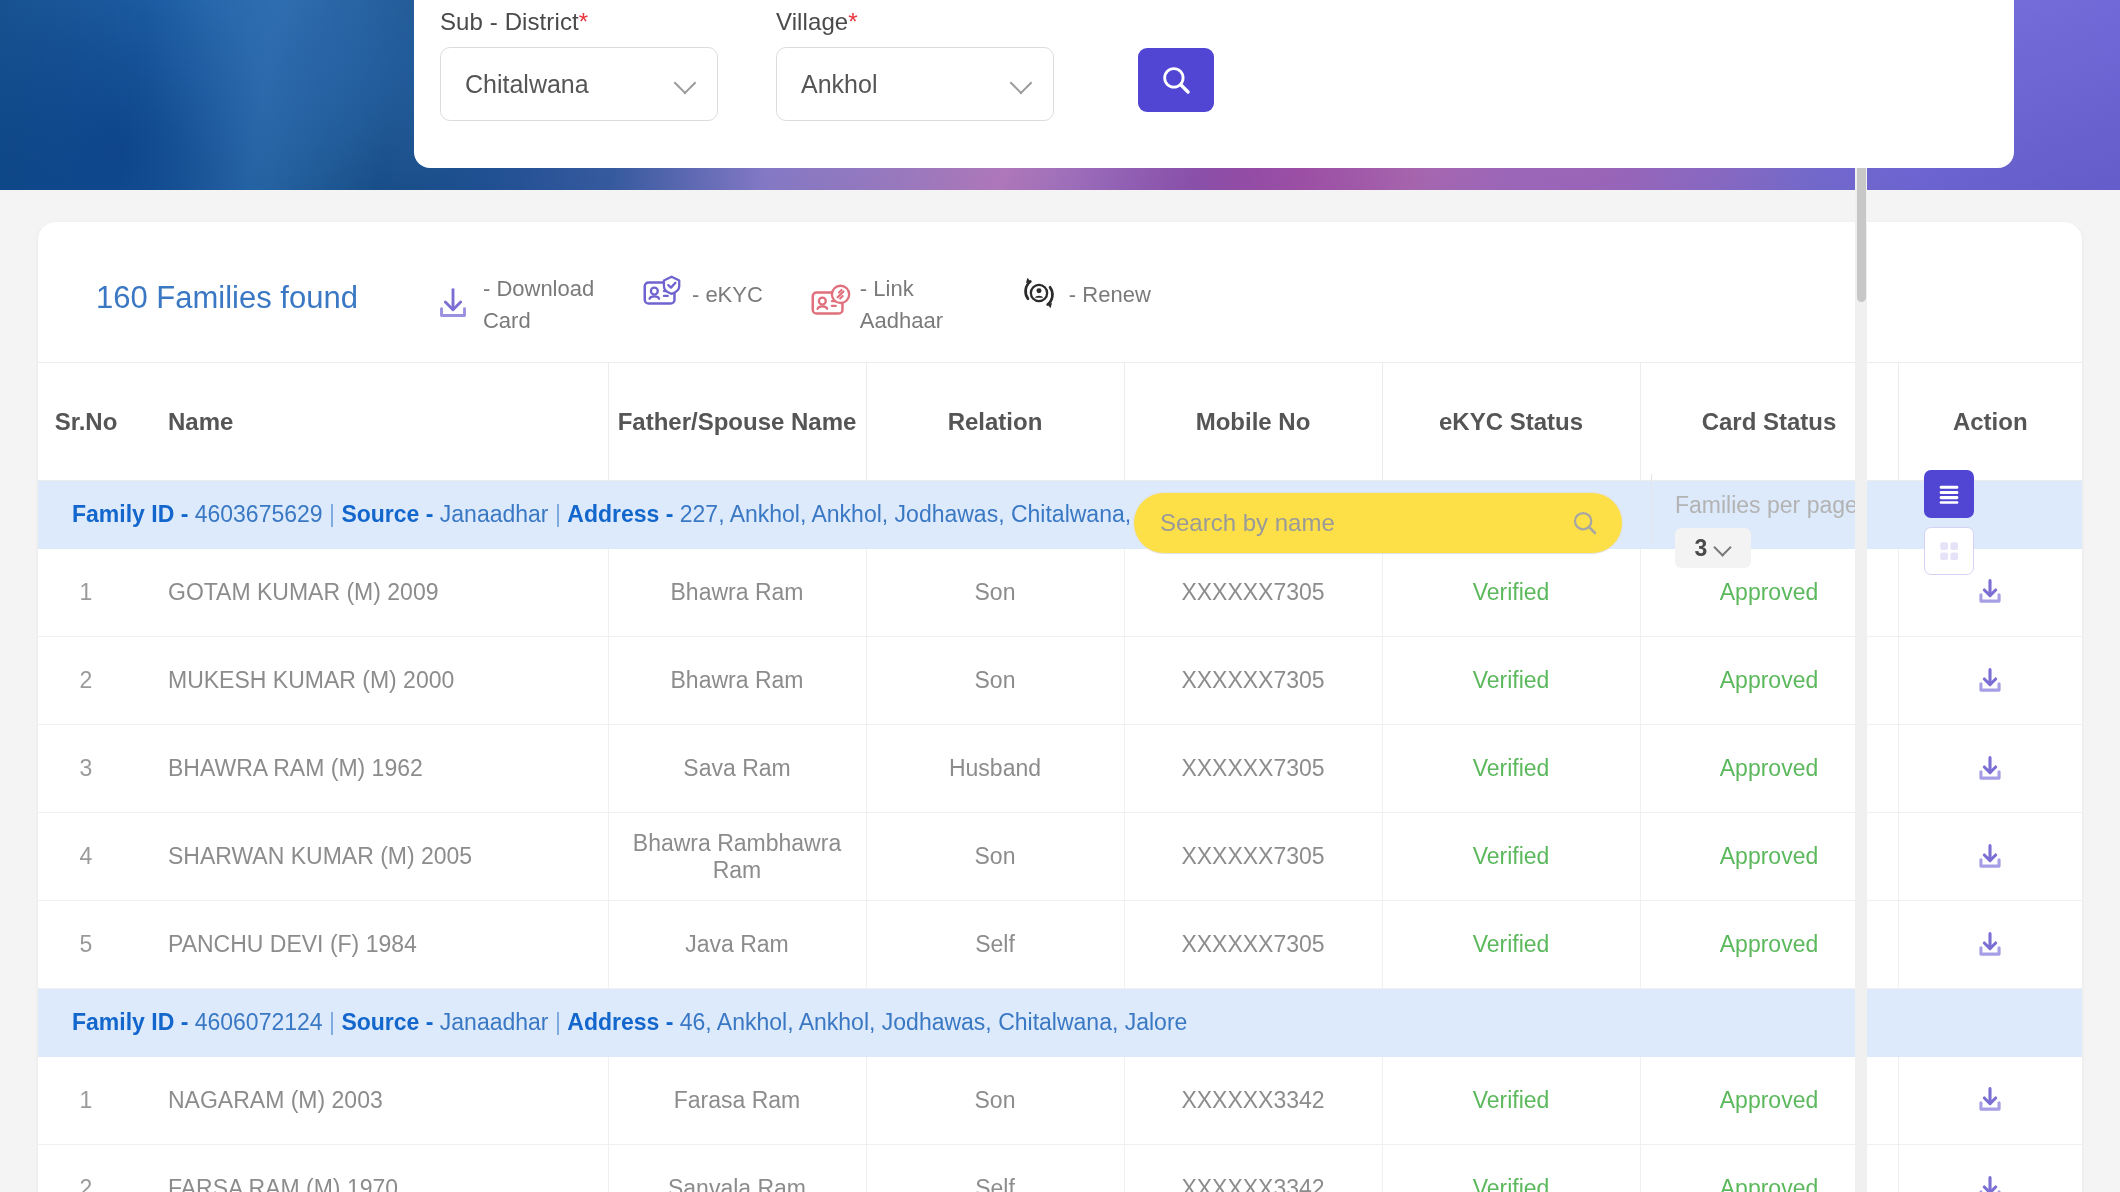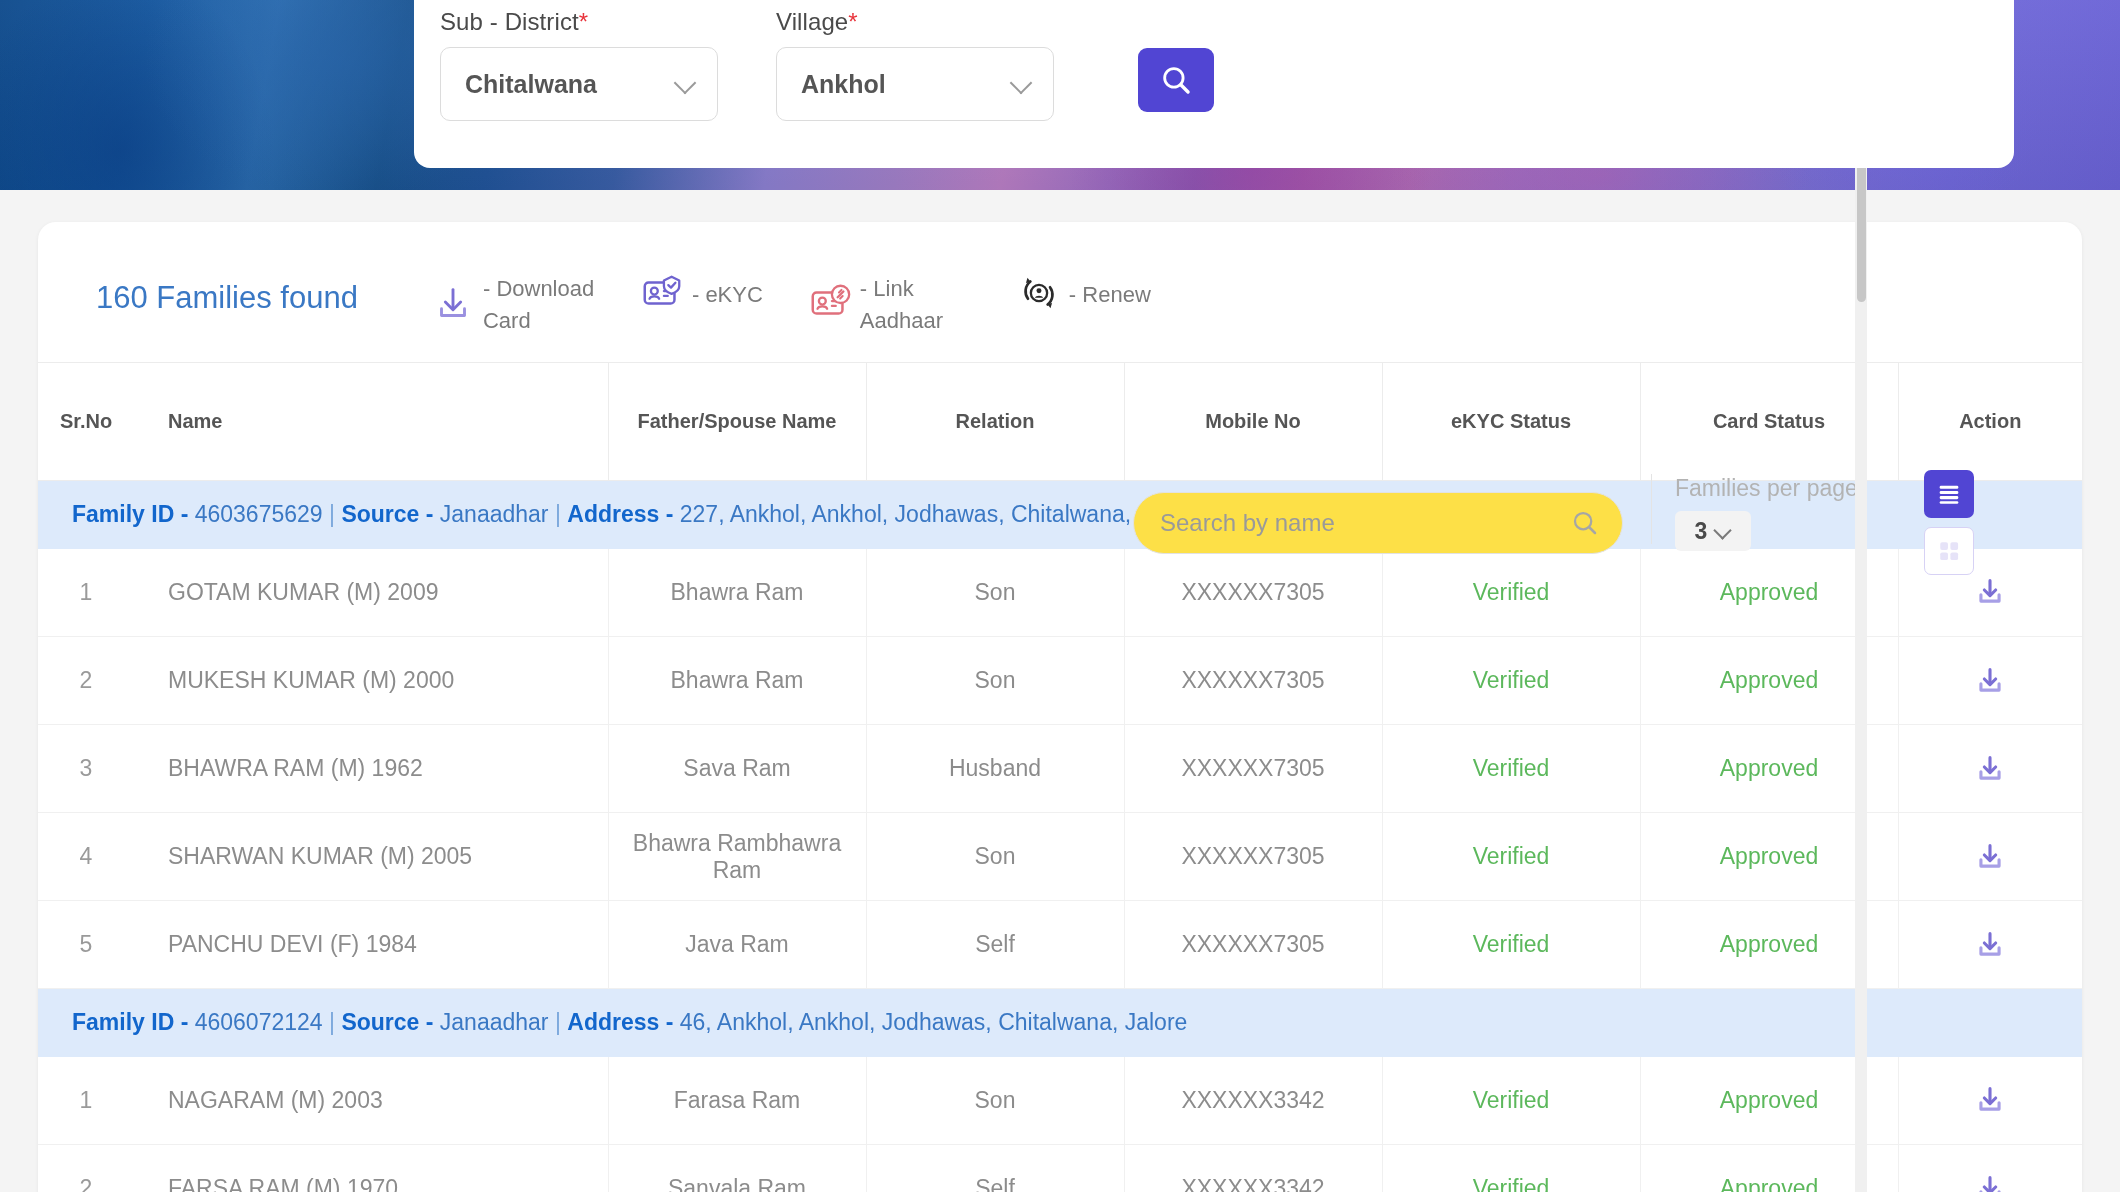--- a/index.html
+++ b/index.html
@@ -51,21 +51,21 @@
   .field-label {
     font-size: 24px; color: #4a4a4a; margin-bottom: 11px; letter-spacing: .1px;
   }
   .req { color: #e8343c; font-size: 24px; }
   .select-box {
     width: 278px; height: 74px;
     border: 1px solid #dcdcdc; border-radius: 10px;
     background: #fff;
     display: flex; align-items: center; justify-content: space-between;
     padding: 0 20px 0 24px;
-    font-size: 25px; color: #555; cursor: pointer; font-weight: bold;
+    font-size: 25px; color: #555; cursor: pointer;
   }
   .chev {
     width: 22px; height: 22px; position: relative; flex: 0 0 auto;
   }
   .chev:before {
     content: ""; position: absolute; left: 2px; top: 2px;
     width: 14px; height: 14px;
     border-right: 2.5px solid #9a9a9a; border-bottom: 2.5px solid #9a9a9a;
     transform: rotate(45deg);
   }
@@ -115,21 +115,21 @@
     border: none; outline: none; flex: 1; font-size: 24px; color: #555;
     font-family: "Liberation Sans", sans-serif; background: transparent;
   }
   .search-input-box input::placeholder { color: #9a9a9a; }
 
   .divider-v {
     position: absolute; left: 1613px; top: 252px;
     width: 1px; height: 70px; background: #e4e4e4;
   }
   .per-page {
-    position: absolute; left: 1637px; top: 253px;
+    position: absolute; left: 1637px; top: 270px;
   }
   .per-page-label { font-size: 23px; color: #b3b3b3; white-space: nowrap; }
   .per-page-select {
     margin-top: 9px; width: 76px; height: 40px; background: #f3f3f3;
     border-radius: 6px; display: flex; align-items: center;
     justify-content: center; gap: 8px; cursor: pointer;
   }
   .per-page-select span { font-size: 23px; color: #4a4a4a; font-weight: bold; }
   .chev-sm { width: 16px; height: 16px; position: relative; }
   .chev-sm:before {
@@ -146,21 +146,21 @@
   .view-btn {
     width: 50px; height: 48px; border-radius: 7px; cursor: pointer;
     display: flex; align-items: center; justify-content: center;
   }
   .view-btn.active { background: #5145d3; }
   .view-btn.inactive { background: #fff; border: 1.5px solid #d7d2f5; }
 
   
   .table { width: 100%; border-collapse: collapse; table-layout: fixed; }
   .table thead th {
-    font-size: 20px; color: #555; font-weight: bold;
+    font-size: 24px; color: #555; font-weight: bold;
     border-top: 1px solid #ececec;
     border-bottom: 1px solid #ececec;
     border-right: 1px solid #ececec;
     height: 118px; padding: 0 8px; vertical-align: middle;
   }
   .table thead th:last-child { border-right: none; margin-left: 48px; }
   .th-srno { width: 96px; text-align: center; border-right: none !important; }
   .th-name { width: 474px; text-align: left; padding-left: 34px !important; }
   .th-father { width: 258px; text-align: center; }
   .th-relation { width: 258px; text-align: center; }

